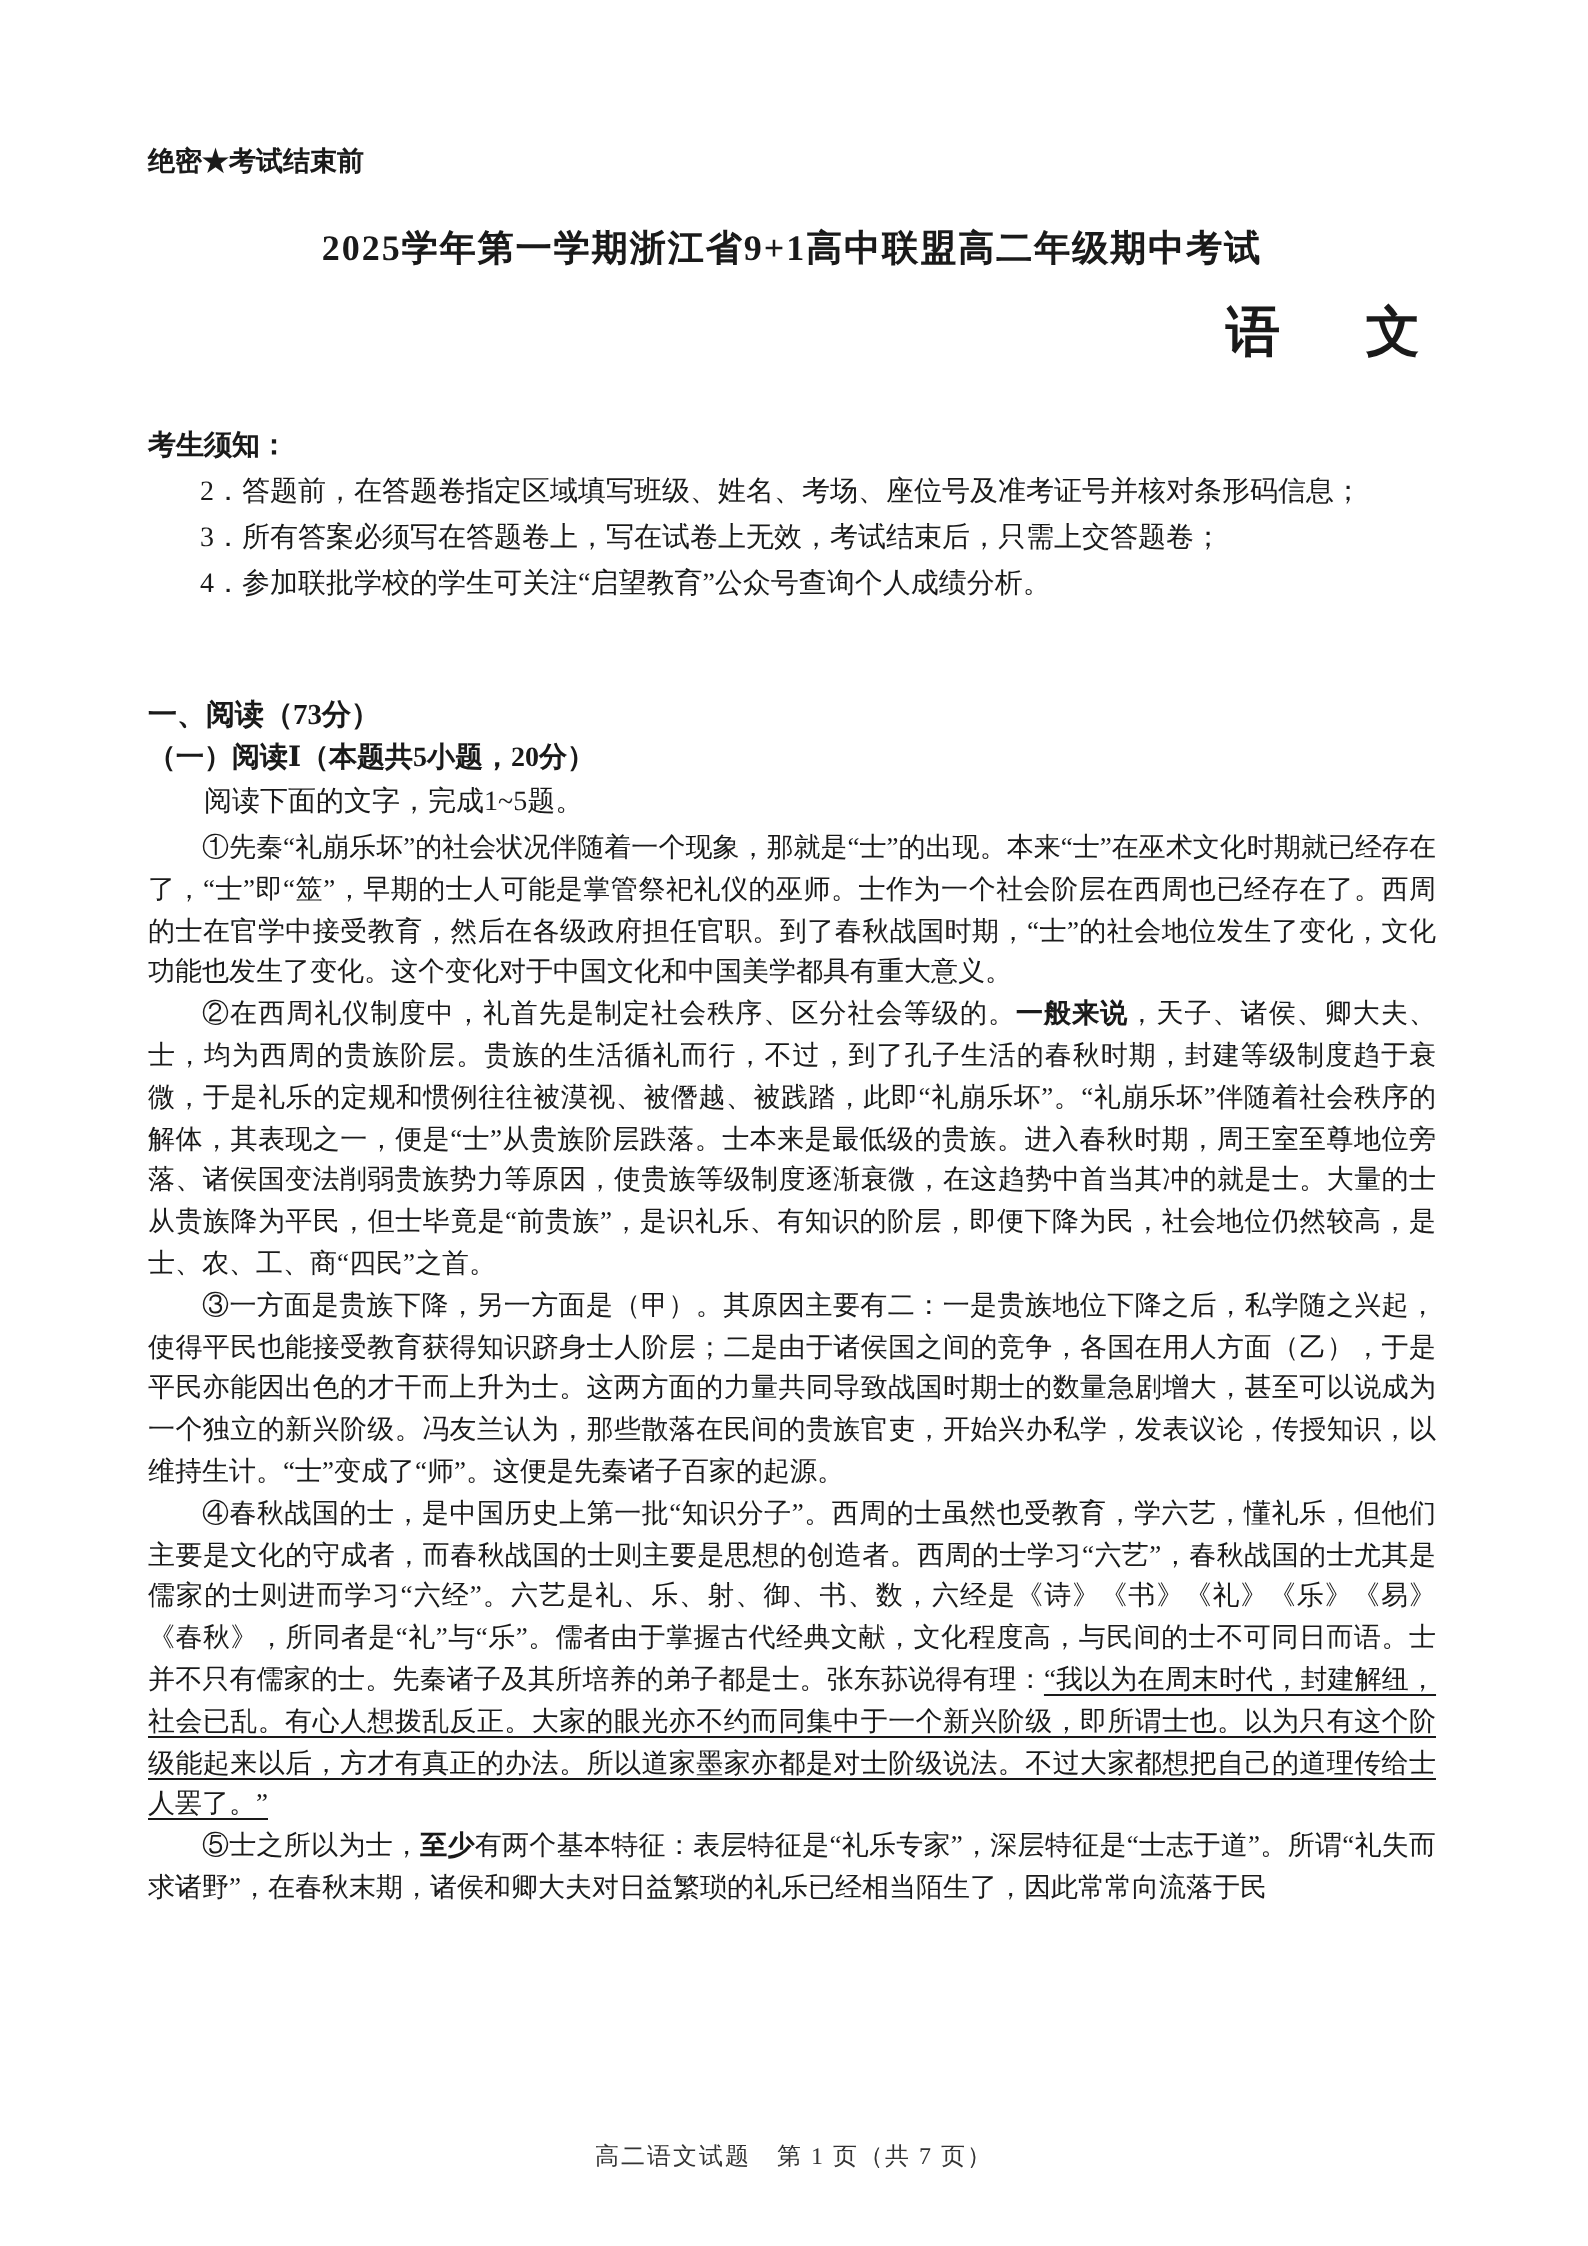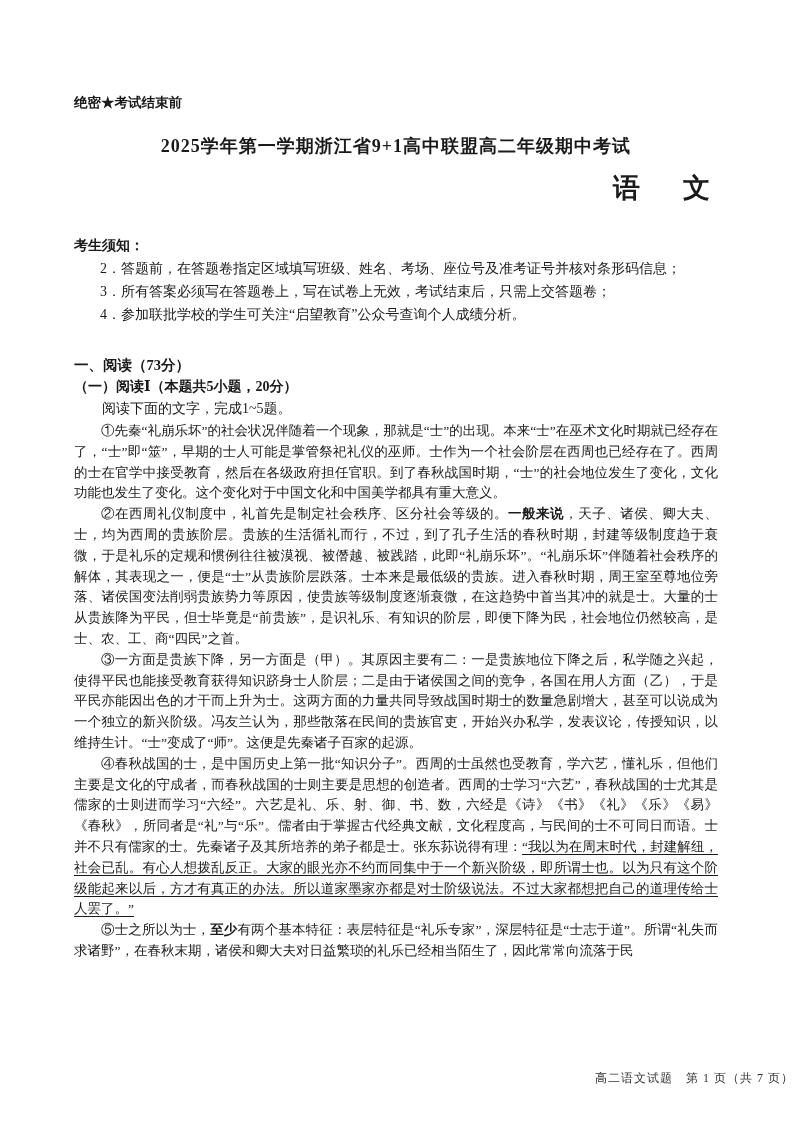--- a/index.html
+++ b/index.html
@@ -16,21 +16,20 @@
     background: #ffffff;
     box-sizing: border-box;
     padding: 72px 76px 0 74px;
     color: #1a1a1a;
     overflow: hidden;
   }
   .classification {
     font-weight: bold;
     font-size: 13.5px;
     line-height: 18px;
-    margin-top: 22px;
   }
   .exam-title {
     font-size: 18px;
     font-weight: bold;
     text-align: center;
     margin: 22px 0 0 0;
     letter-spacing: 1px;
   }
   .subject-title {
     font-size: 27px;
@@ -47,21 +46,21 @@
     font-size: 14px;
     line-height: 23px;
   }
   .notice-item {
     font-size: 14px;
     line-height: 23px;
     padding-left: 26px;
     text-align: justify;
   }
   .section {
-    margin-top: 28px;
+    margin-top: 43px;
   }
   .section-heading {
     font-weight: bold;
     font-size: 14.5px;
     line-height: 22px;
   }
   .subsection-heading {
     font-weight: bold;
     font-size: 14px;
     line-height: 22px;
@@ -86,21 +85,21 @@
   }
   .seg-underline {
     text-decoration: underline;
     text-underline-offset: 3px;
   }
   .footer {
     position: absolute;
     left: 0;
     bottom: 36px;
     width: 100%;
-    text-align: right;
+    text-align: center;
     font-size: 12px;
     color: #333333;
     letter-spacing: 1px;
   }
 </style>
 </head>
 <body>
 
 <div class="page">
 

